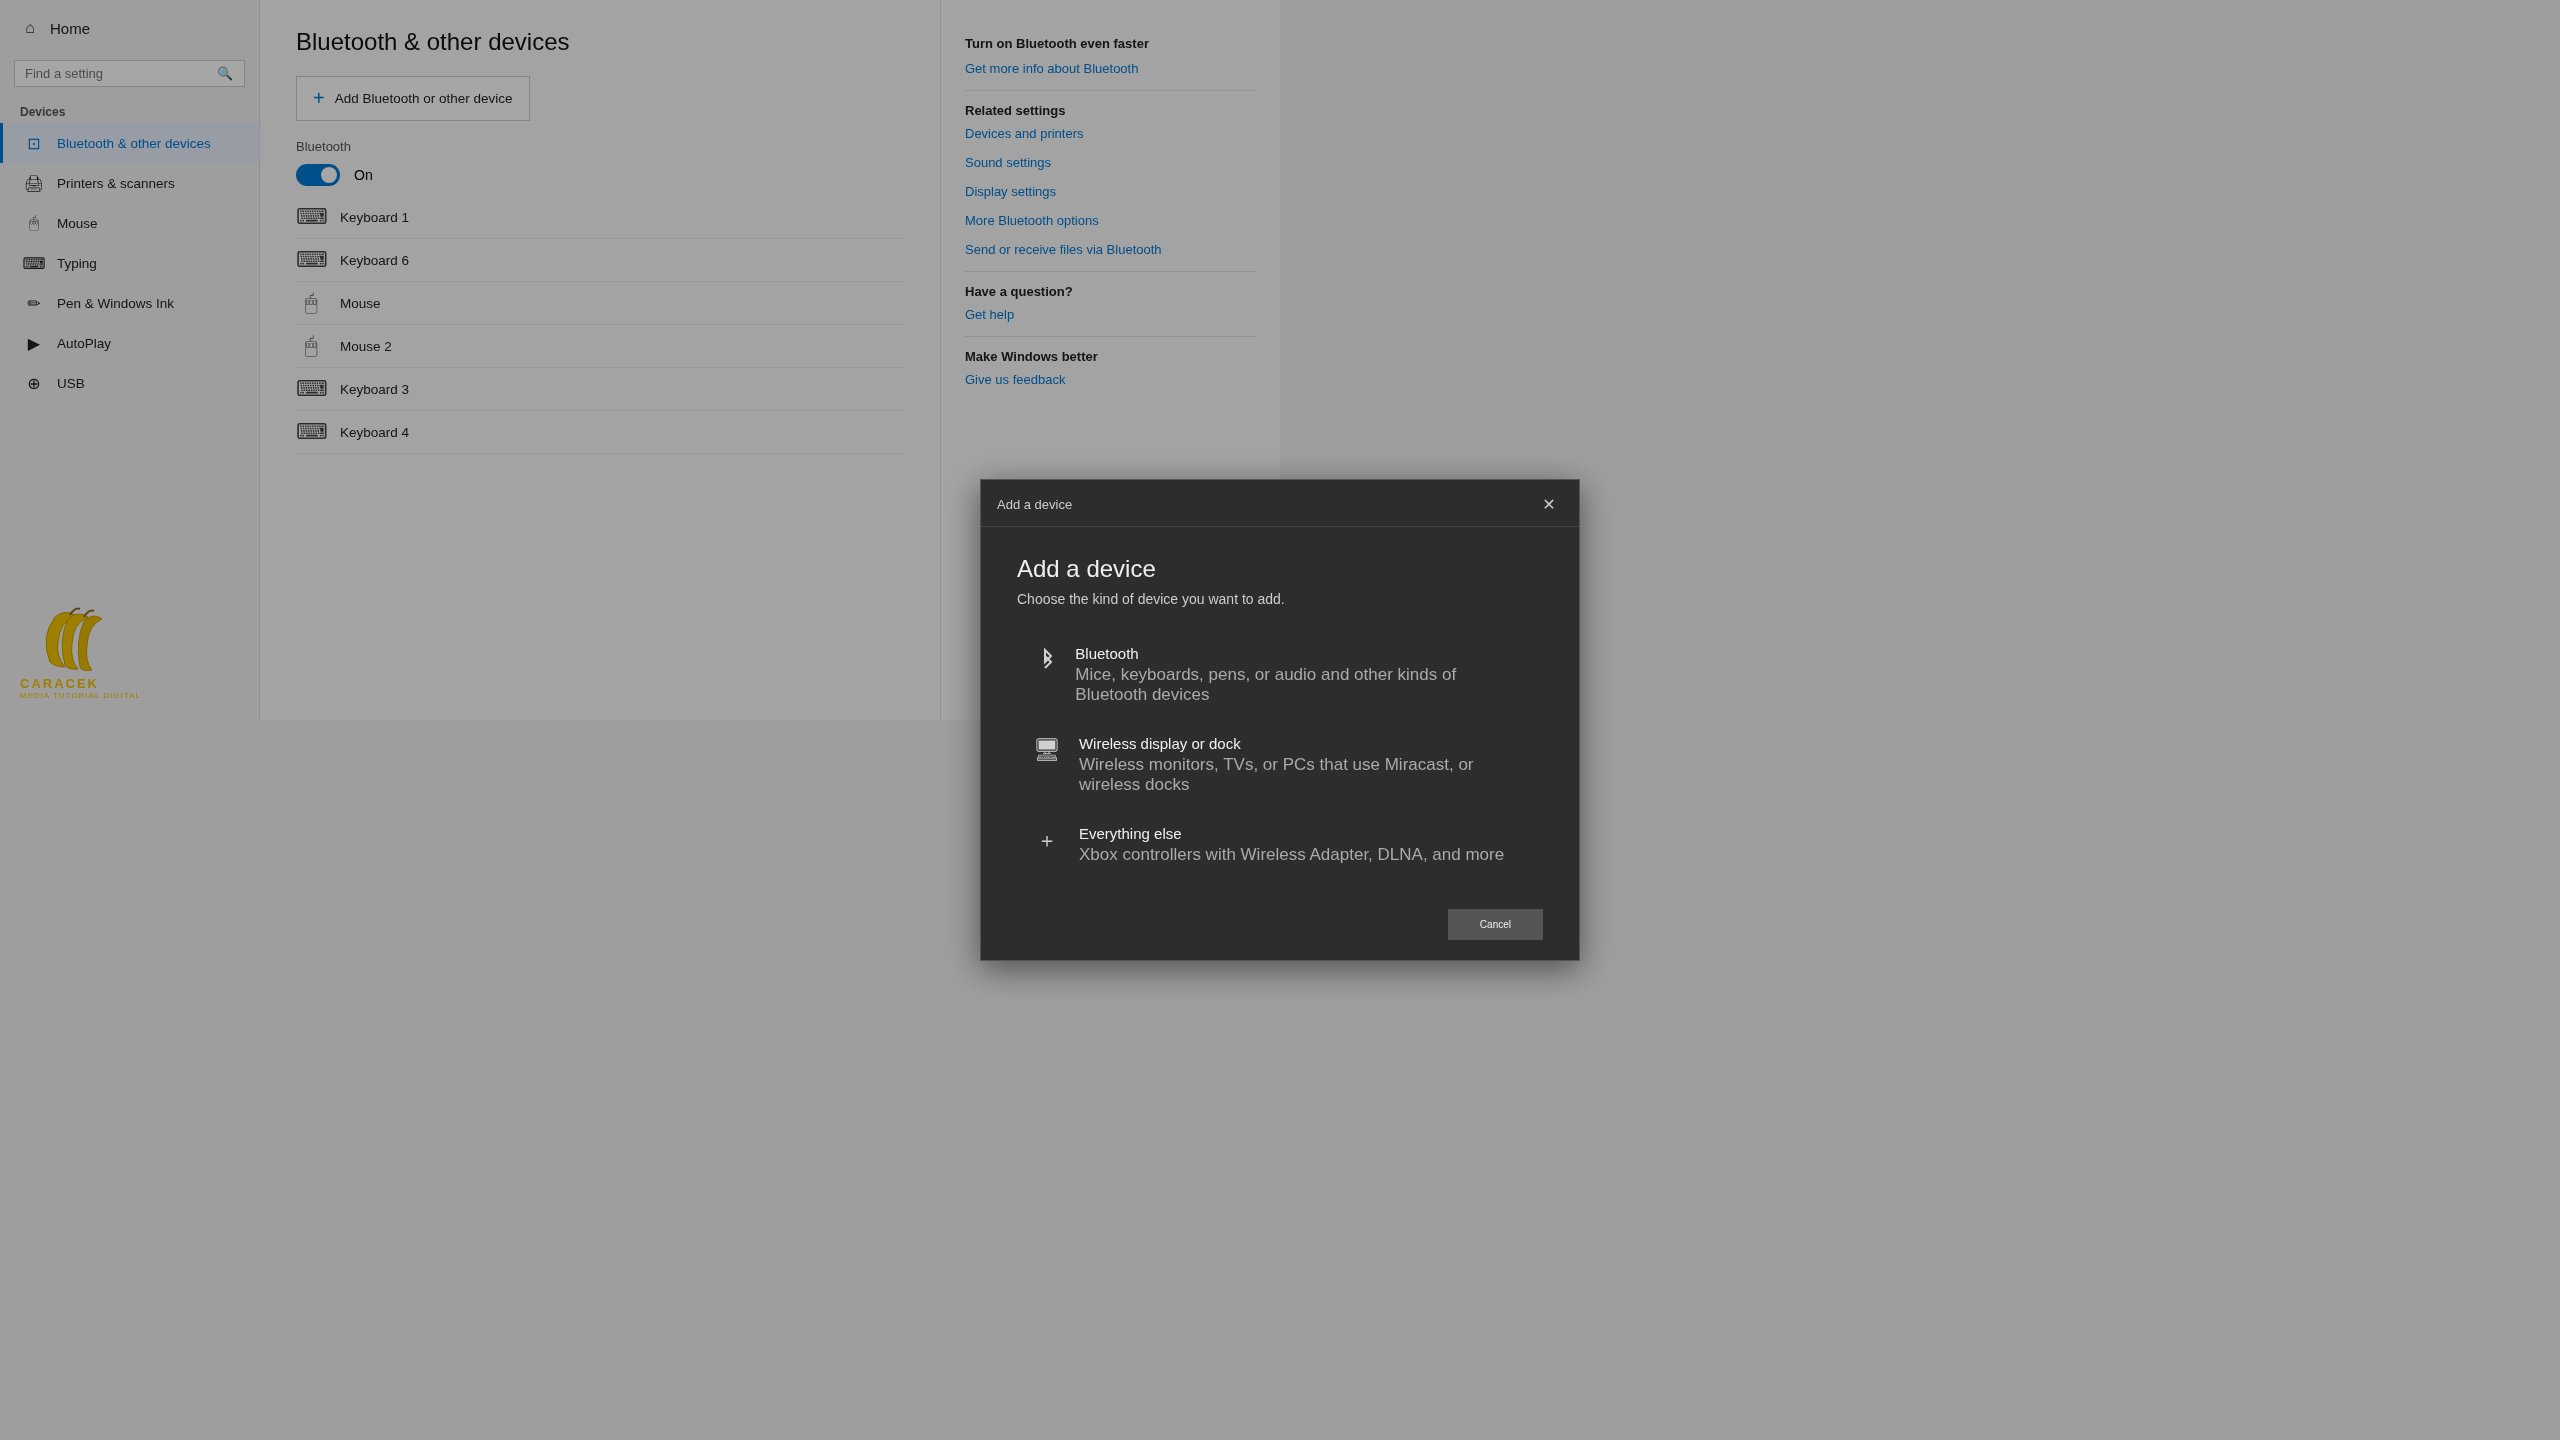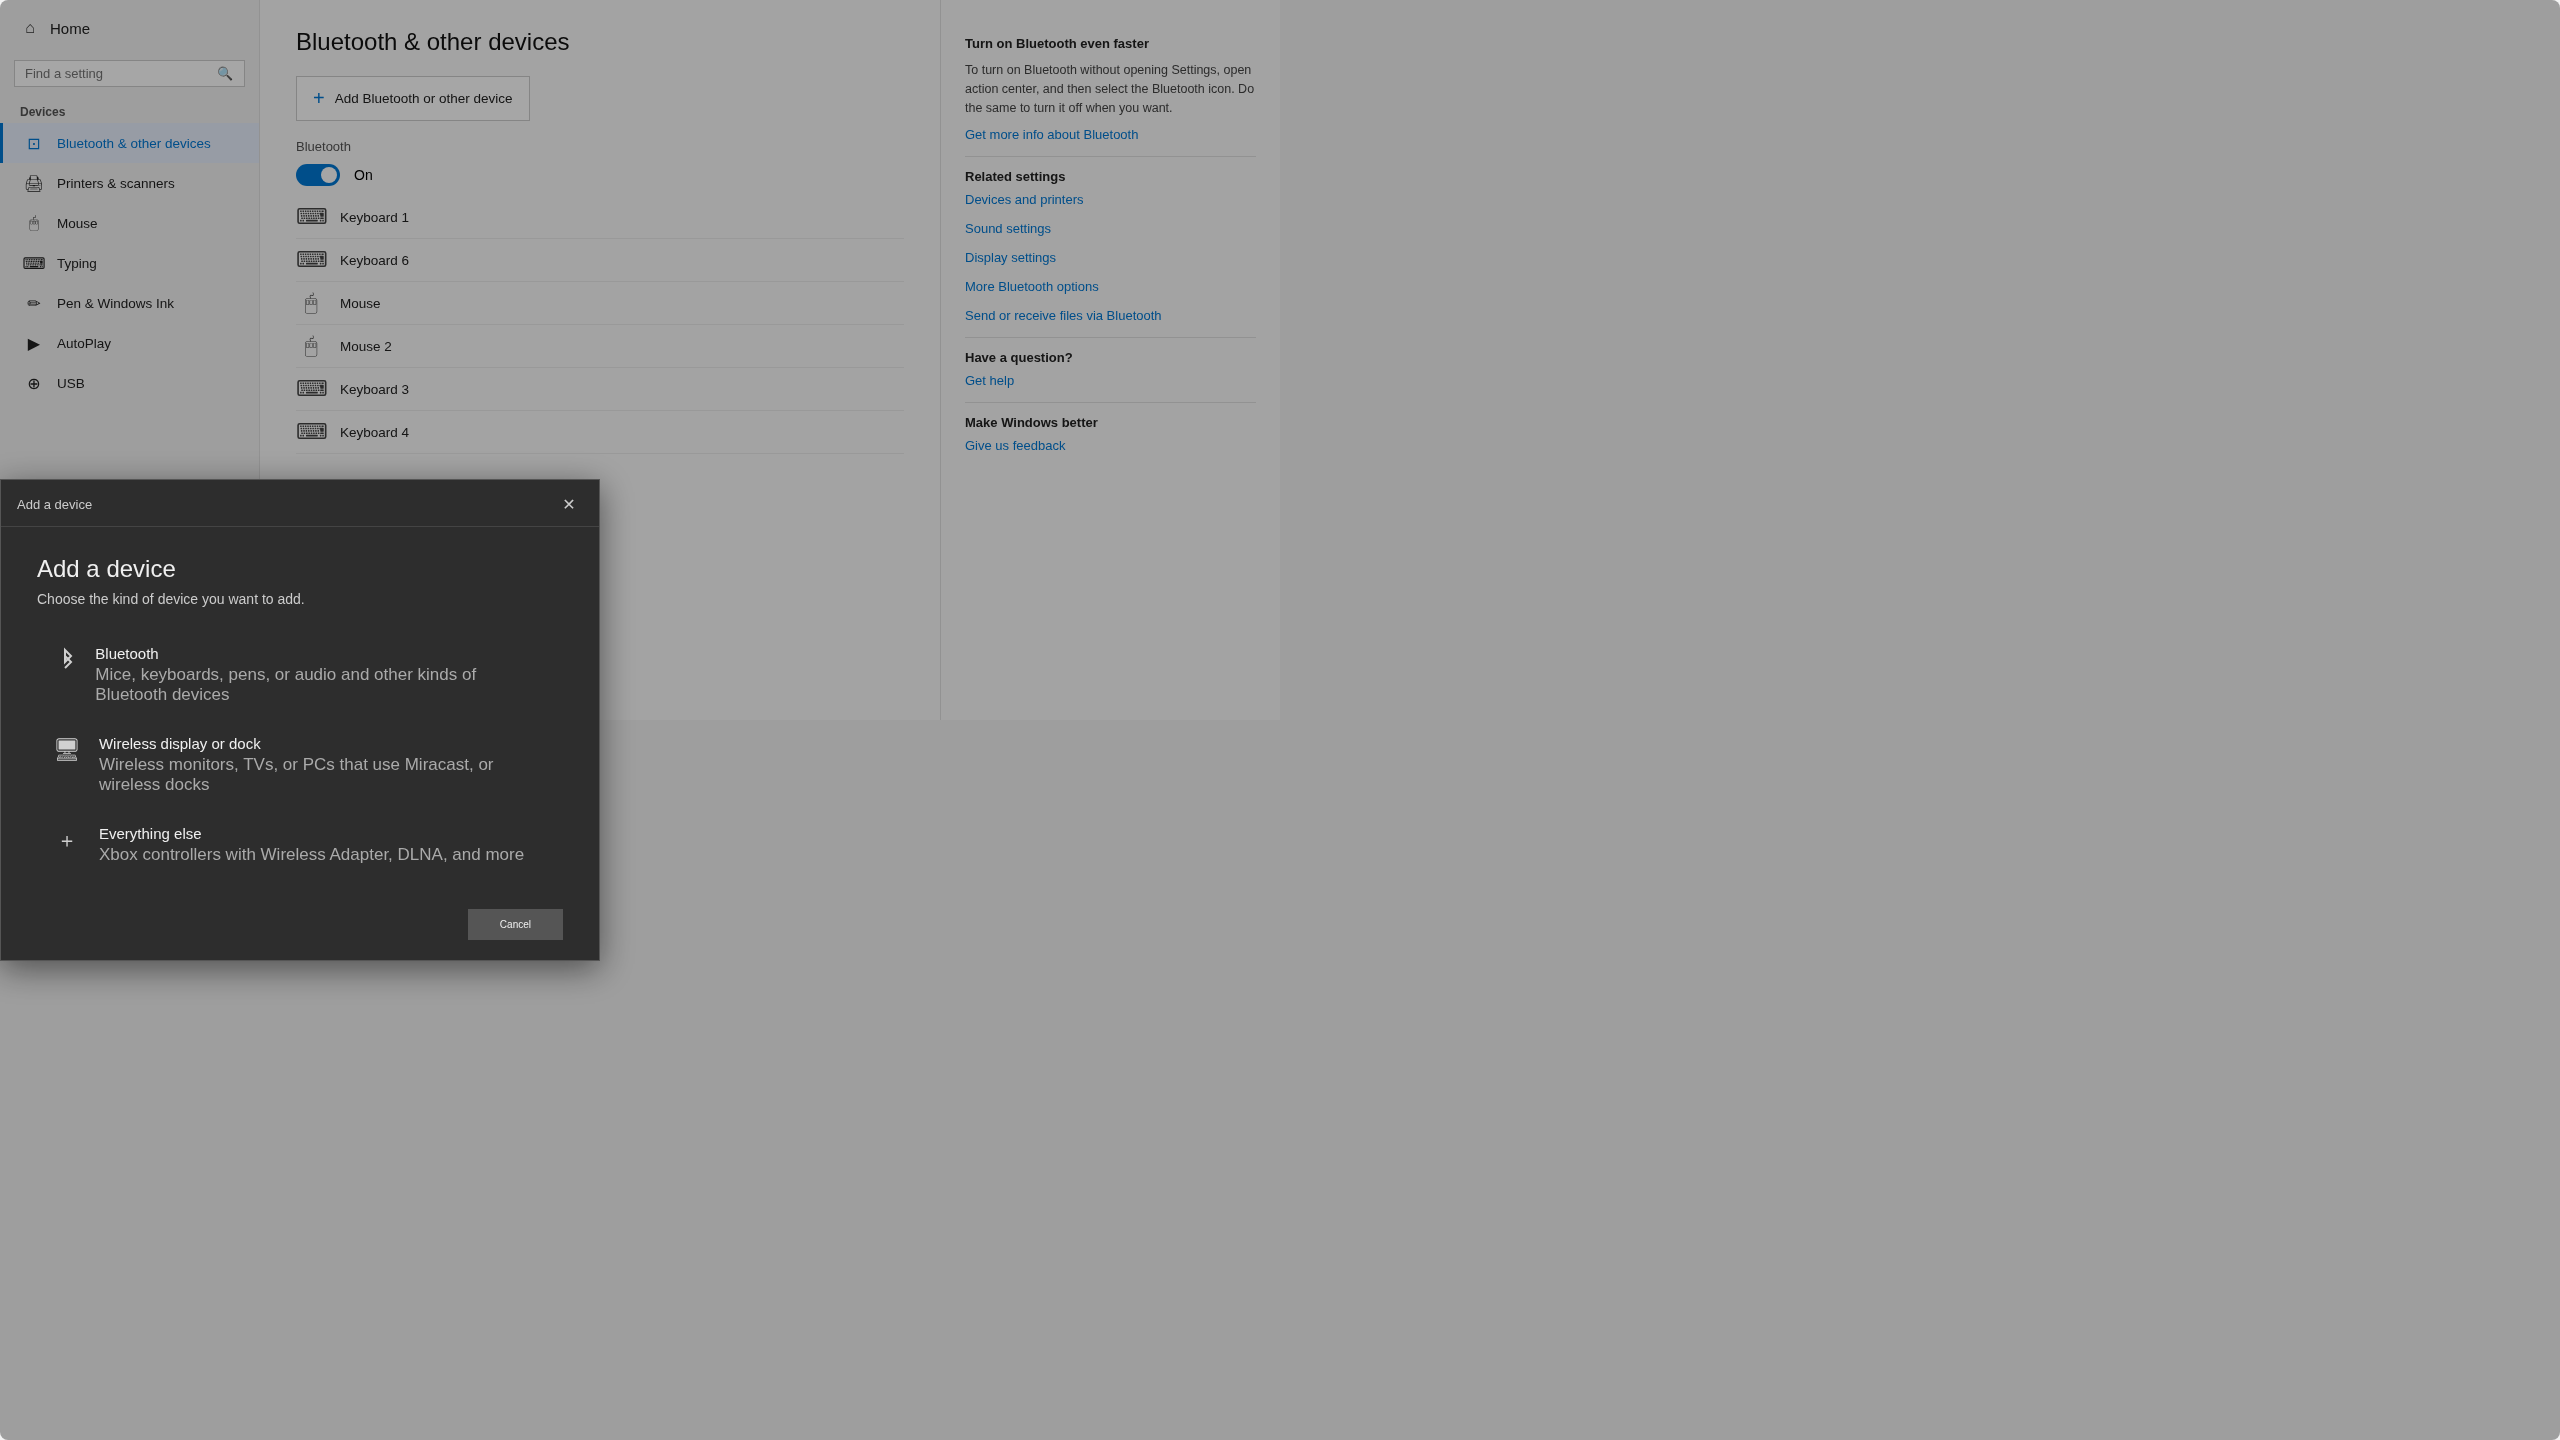--- a/index.html
+++ b/index.html
@@ -178,22 +178,21 @@
     .device-name { font-size: 13.5px; color: #222; }
 
     
     .overlay {
       position: fixed;
       top: 0; left: 0; right: 0; bottom: 0;
       background: rgba(0,0,0,0.35);
       z-index: 100;
       display: flex;
       align-items: center;
-      justify-content: flex-start;
-      border-radius: 8px;
+      justify-content: center;
     }
 
     
     .dialog {
       background: #2d2d2d;
       color: #f0f0f0;
       width: 600px;
       min-height: 440px;
       border: 1px solid #555;
       box-shadow: 0 8px 32px rgba(0,0,0,0.5);
@@ -438,21 +437,20 @@
     </div>
     <div class="device-row">
       <span class="device-icon">⌨</span>
       <span class="device-name">Keyboard 4</span>
     </div>
   </div>
 </div>
 
 <div class="right-panel">
   <div class="right-section-title">Turn on Bluetooth even faster</div>
-  <div class="right-body-text">To turn on Bluetooth without opening Settings, open action center, and then select the Bluetooth icon. Do the same to turn it off when you want.</div>
   <a class="right-link" href="#">Get more info about Bluetooth</a>
 
   <div class="right-divider"></div>
 
   <div class="right-section-title-sm">Related settings</div>
   <a class="right-link" href="#">Devices and printers</a>
   <a class="right-link" href="#">Sound settings</a>
   <a class="right-link" href="#">Display settings</a>
   <a class="right-link" href="#">More Bluetooth options</a>
   <a class="right-link" href="#">Send or receive files via Bluetooth</a>

